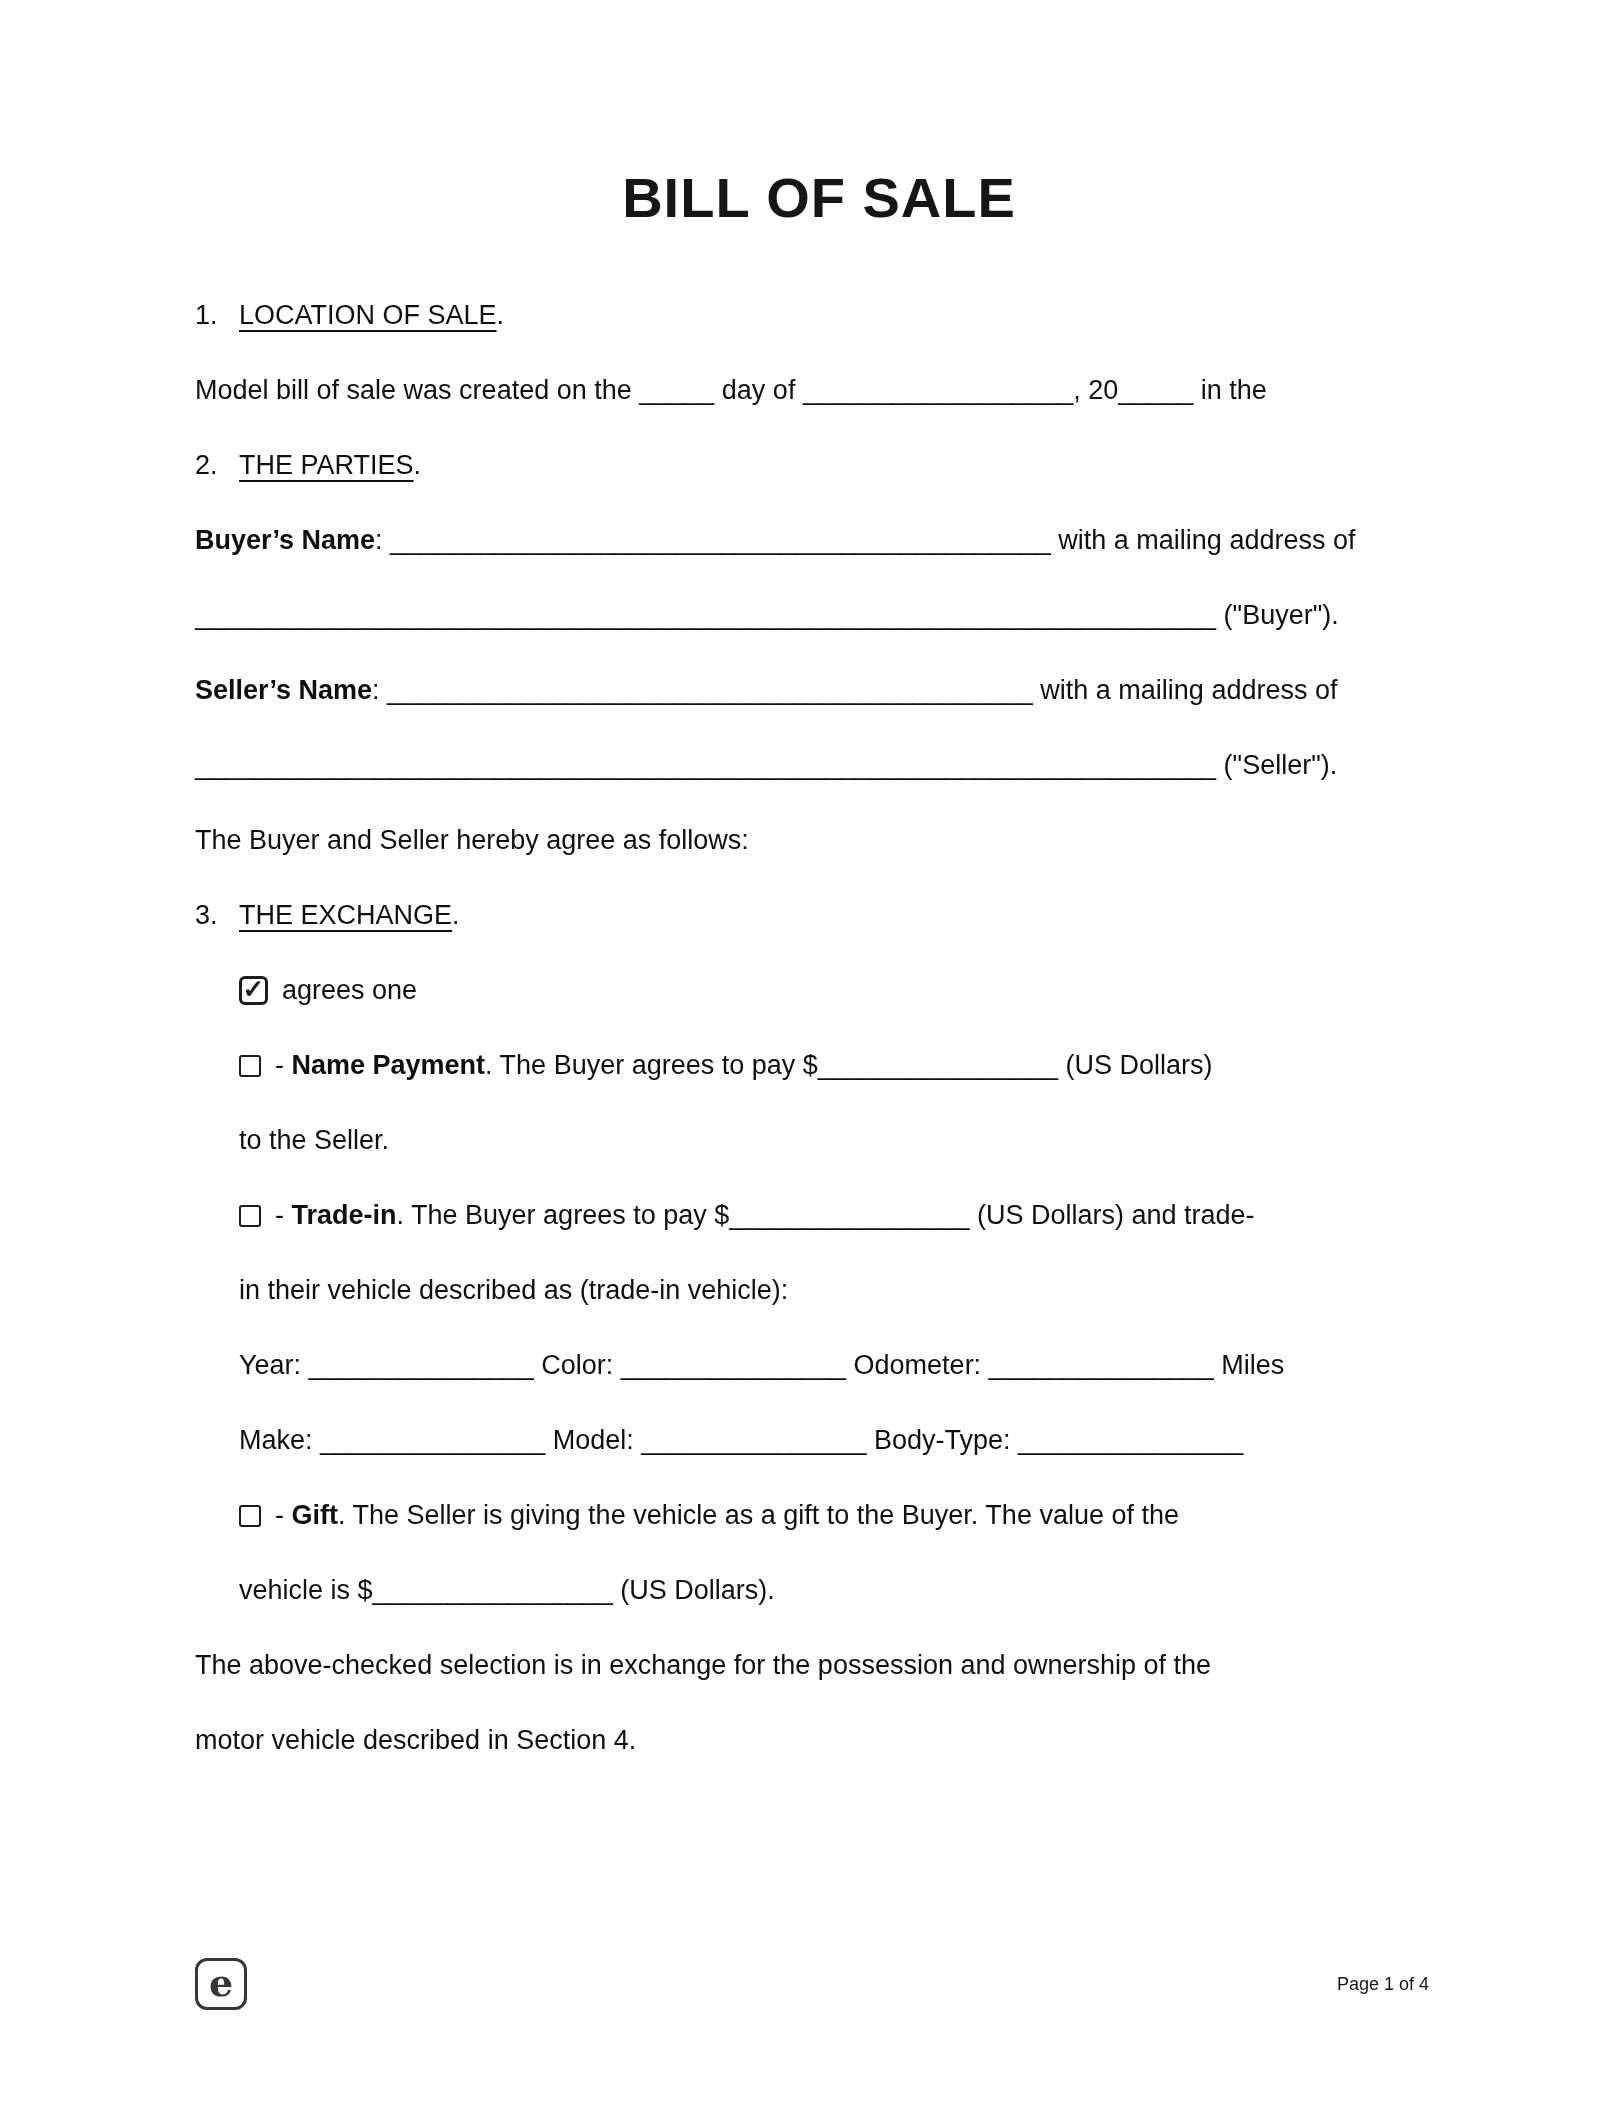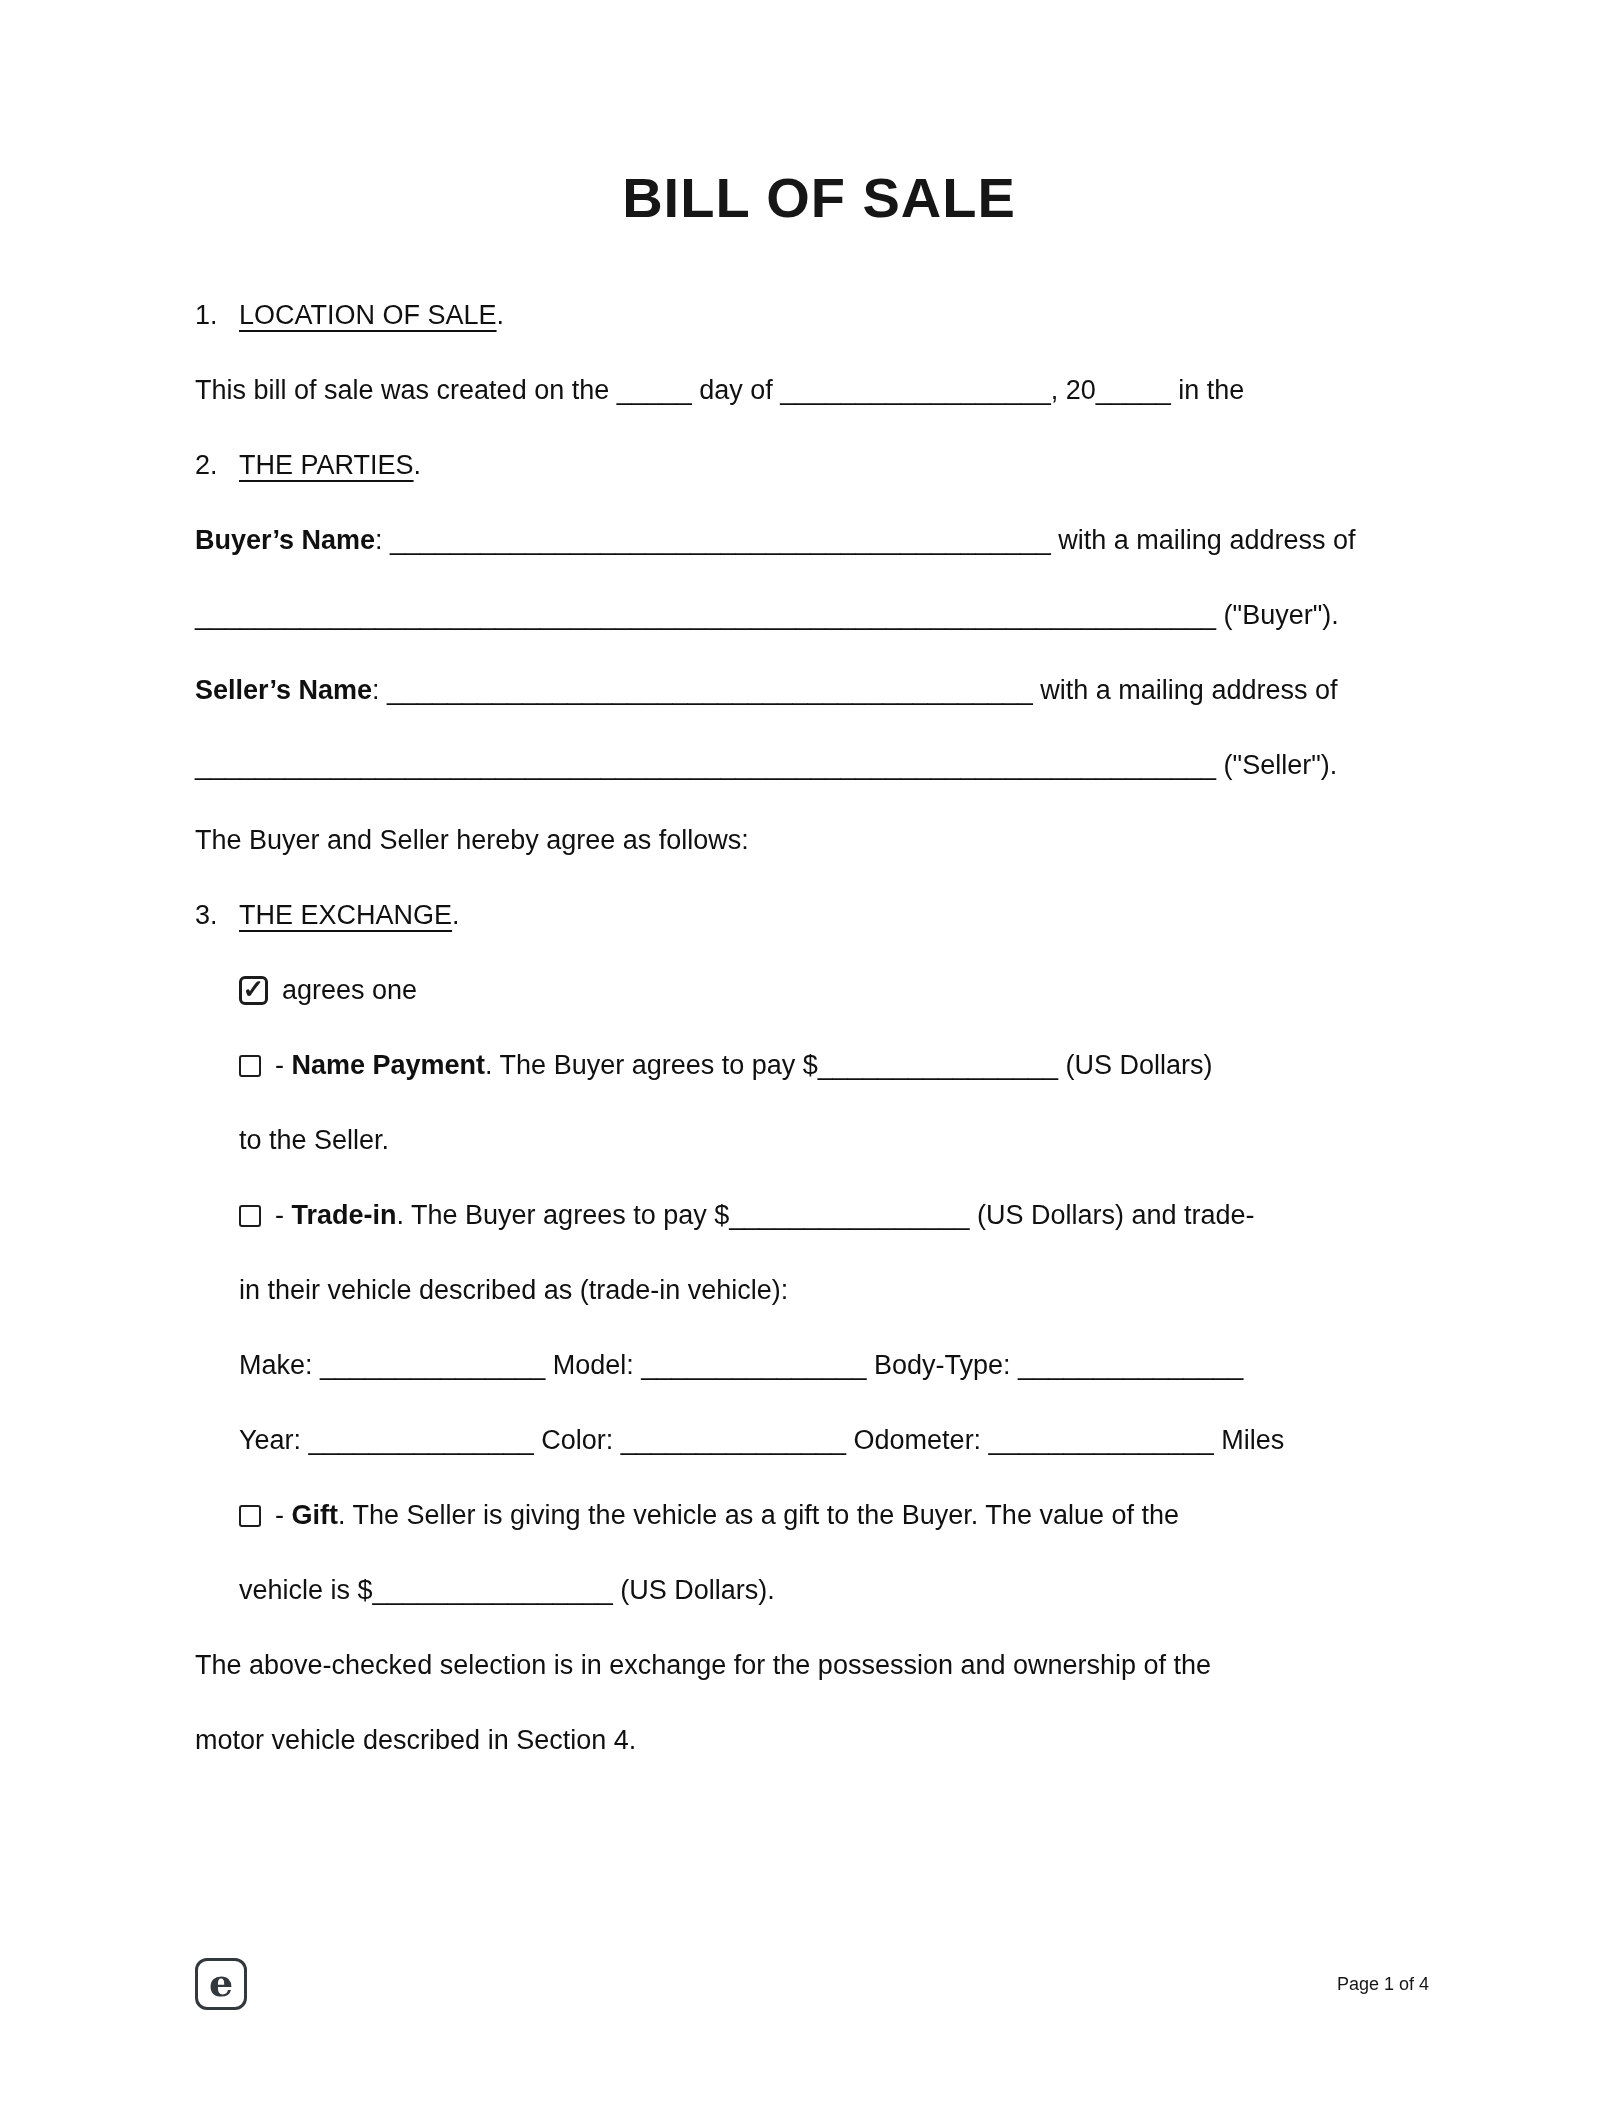--- a/index.html
+++ b/index.html
@@ -107,21 +107,21 @@
   <header class="doc-header">
     <h1 class="title">BILL OF SALE</h1>
   </header>
 
   <main class="content">
 
     <div class="line">
       <span class="num">1.</span><span class="heading-text">LOCATION OF SALE</span><span>.</span>
     </div>
     <div class="line">
-      <span>This bill of sale was created on the _____ day of __________________, 20_____ in the</span>
+      <span>Model bill of sale was created on the _____ day of __________________, 20_____ in the</span>
     </div>
 
     <div class="line">
       <span class="num">2.</span><span class="heading-text">THE PARTIES</span><span>.</span>
     </div>
     <div class="line">
       <span class="bold">Buyer’s Name</span><span>: ____________________________________________ with a mailing address of</span>
     </div>
     <div class="line">
       <span>____________________________________________________________________ ("Buyer").</span>
@@ -151,24 +151,24 @@
       <span>to the Seller.</span>
     </div>
 
     <div class="line indent">
       <span class="checkbox small"></span><span>- </span><span class="bold">Trade-in</span><span>. The Buyer agrees to pay $________________ (US Dollars) and trade-</span>
     </div>
     <div class="line indent">
       <span>in their vehicle described as (trade-in vehicle):</span>
     </div>
     <div class="line indent">
-      <span>Make: _______________ Model: _______________ Body-Type: _______________</span>
+      <span>Year: _______________ Color: _______________ Odometer: _______________ Miles</span>
     </div>
     <div class="line indent">
-      <span>Year: _______________ Color: _______________ Odometer: _______________ Miles</span>
+      <span>Make: _______________ Model: _______________ Body-Type: _______________</span>
     </div>
 
     <div class="line indent">
       <span class="checkbox small"></span><span>- </span><span class="bold">Gift</span><span>. The Seller is giving the vehicle as a gift to the Buyer. The value of the</span>
     </div>
     <div class="line indent">
       <span>vehicle is $________________ (US Dollars).</span>
     </div>
 
     <div class="line">

